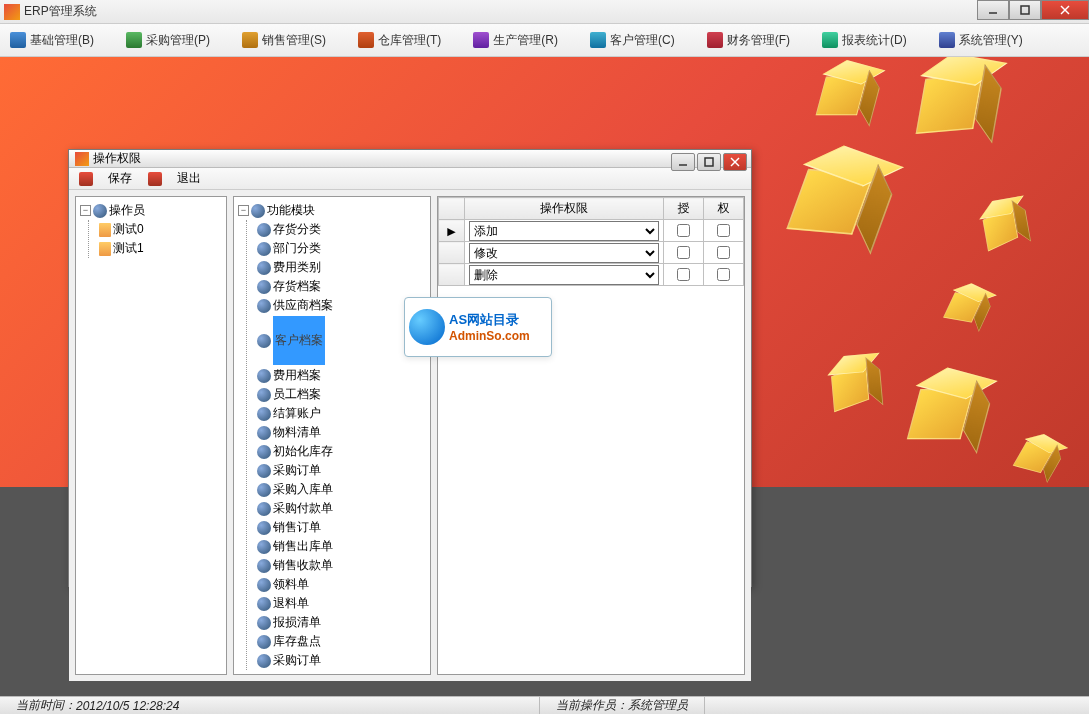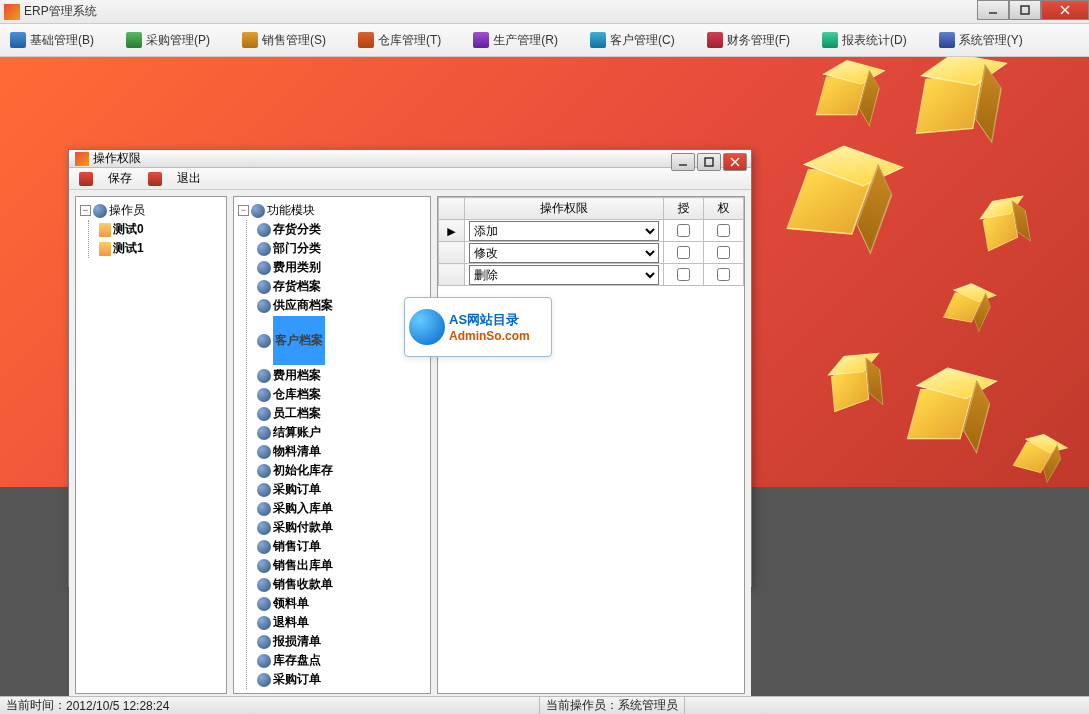--- a/index.html
+++ b/index.html
@@ -49,42 +49,42 @@
 .panel-mid { width: 198px; }
 .panel-right { flex: 1; padding: 0; }
 
 
 .tree { padding: 4px 2px; }
 .tree-node { display: flex; align-items: center; gap: 2px; padding: 1px 2px; white-space: nowrap; cursor: pointer; }
 .tree-node.selected .tree-label { background: #3399ff; color: #404040; padding: 16px 2px; }
 .tree-toggle { width: 11px; height: 11px; border: 1px solid #888; display:flex; align-items:center; justify-content:center; font-size:9px; line-height:1; color:#555; background:#fff; }
 .tree-icon-node { width: 14px; height: 14px; border-radius: 50%; background: radial-gradient(circle at 30% 30%, #8ad, #357); display:inline-block; }
 .tree-icon-leaf { width: 12px; height: 14px; background: linear-gradient(to bottom,#fc6,#e94); border-radius: 1px; display:inline-block; position:relative; }
-.tree-children { padding-left: 18px; font-weight: bold; }
+.tree-children { padding-left: 18px; }
 .tree-dotted { border-left: 1px dotted #999; margin-left: 10px; padding-left: 8px; }
 
 
 .grid { width: 100%; border-collapse: collapse; }
 .grid th, .grid td { border: 1px solid #c0c0c0; height: 22px; text-align: left; padding: 0 4px; background: #fff; }
 .grid th { background: linear-gradient(to bottom,#f8f8f8,#e8e8e8); font-weight: normal; text-align: center; }
 .grid .rowhead { width: 26px; background: linear-gradient(to bottom,#f8f8f8,#e8e8e8); text-align:center; }
 .grid select { width: 100%; border: 1px solid #777; height: 20px; background:#fff; }
 .grid input[type=checkbox] { margin: auto; display:block; }
 .row-marker { color:#000; font-size:11px; }
 
 
 .watermark { position: absolute; left: 404px; top: 240px; width: 148px; height: 60px; background: #fff; border: 1px solid #9bc; border-radius: 4px; display:flex; align-items:center; padding:4px; gap:4px; box-shadow: 0 2px 6px rgba(0,0,0,0.1); }
 .watermark-globe { width: 36px; height: 36px; border-radius:50%; background: radial-gradient(circle at 30% 30%, #6cf, #06c); position:relative; }
 .watermark-text { display:flex; flex-direction:column; }
 .watermark-text .l1 { color:#0066cc; font-weight:bold; font-size:13px; }
 .watermark-text .l2 { color:#d35400; font-size:12px; font-weight:bold; }
 
 
 .status-bar { height: 18px; background: linear-gradient(to bottom,#f5f5f5,#e0e0e0); border-top: 1px solid #bbb; display:flex; align-items:center; font-size:12px; color:#222; }
-.status-section { padding: 0 6px; border-right: 1px solid #bbb; height:100%; display:flex; align-items:center; }
+.status-section { padding: 0 16px; border-right: 1px solid #bbb; height:100%; display:flex; align-items:center;font-style:italic; }
 .status-section:first-child { width: 540px; }
 
 
 .mi-user{background:linear-gradient(#4a90d9,#2060a0);}
 .mi-cart{background:linear-gradient(#5ab963,#2a7930);}
 .mi-sale{background:linear-gradient(#e0a030,#b07010);}
 .mi-wh{background:linear-gradient(#e06030,#b04010);}
 .mi-prod{background:linear-gradient(#a050d0,#6020a0);}
 .mi-cust{background:linear-gradient(#40b0d0,#1070a0);}
 .mi-fin{background:linear-gradient(#d04050,#a02030);}
@@ -290,24 +290,20 @@
                 <div class="tree-node selected">
                   <span class="tree-icon-node"></span>
                   <span class="tree-label">客户档案</span>
                 </div>
                 <div class="tree-node">
                   <span class="tree-icon-node"></span>
                   <span class="tree-label">费用档案</span>
                 </div>
                 <div class="tree-node">
                   <span class="tree-icon-node"></span>
-                  <span class="tree-label">仓库档案</span>
-                </div>
-                <div class="tree-node">
-                  <span class="tree-icon-node"></span>
                   <span class="tree-label">员工档案</span>
                 </div>
                 <div class="tree-node">
                   <span class="tree-icon-node"></span>
                   <span class="tree-label">结算账户</span>
                 </div>
                 <div class="tree-node">
                   <span class="tree-icon-node"></span>
                   <span class="tree-label">物料清单</span>
                 </div>

